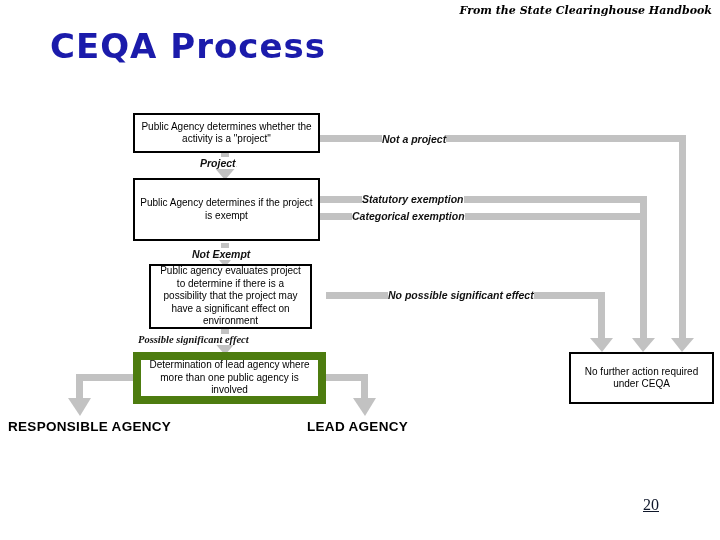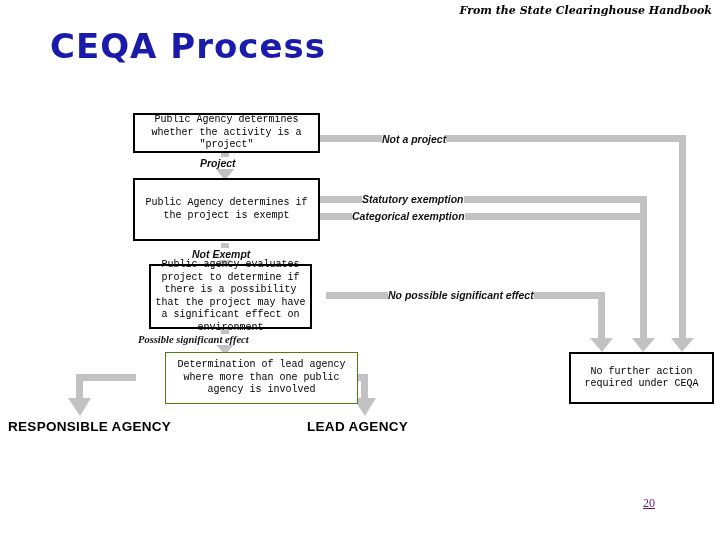--- a/index.html
+++ b/index.html
@@ -52,30 +52,29 @@
   
   .pbox {
     position: absolute;
     box-sizing: border-box;
     background: #ffffff;
     border: 2px solid #000000;
     display: flex;
     align-items: center;
     justify-content: center;
     text-align: center;
-    font-family: Liberation Mono, monospace;
+    font-family: Liberation Sans, sans-serif;
     font-size: 10px;
     line-height: 1.25;
     color: #000000;
     padding: 2px 4px;
     z-index: 6;
   }
   .pbox.red {
-    border: 1px solid #4d7c0f;
-    margin-left: 32px;
+    border: 8px solid #4d7c0f;
   }
   .pbox .boxtext {
     display: block;
     width: 100%;
   }
 
   #box-project   { left: 133px; top: 113px; width: 187px; height: 40px; }
   #box-exempt    { left: 133px; top: 178px; width: 187px; height: 63px; }
   #box-evaluate  { left: 149px; top: 264px; width: 163px; height: 65px; }
   #box-lead      { left: 133px; top: 352px; width: 193px; height: 52px; }
@@ -115,22 +114,22 @@
   }
   #label-responsible { left: 8px;   top: 419px; }
   #label-lead        { left: 307px; top: 419px; }
 
   
   .page-number {
     position: absolute;
     left: 643px;
     top: 496px;
     font-family: "Liberation Serif", serif;
-    font-size: 12px;
-    color: #701a75;
+    font-size: 16px;
+    color: #0f172a;
     text-decoration: underline;
   }
 </style>
 </head>
 <body>
 
 <div class="source-credit">From the State Clearinghouse Handbook</div>
 
 <div class="deck-title">CEQA Process</div>
 

